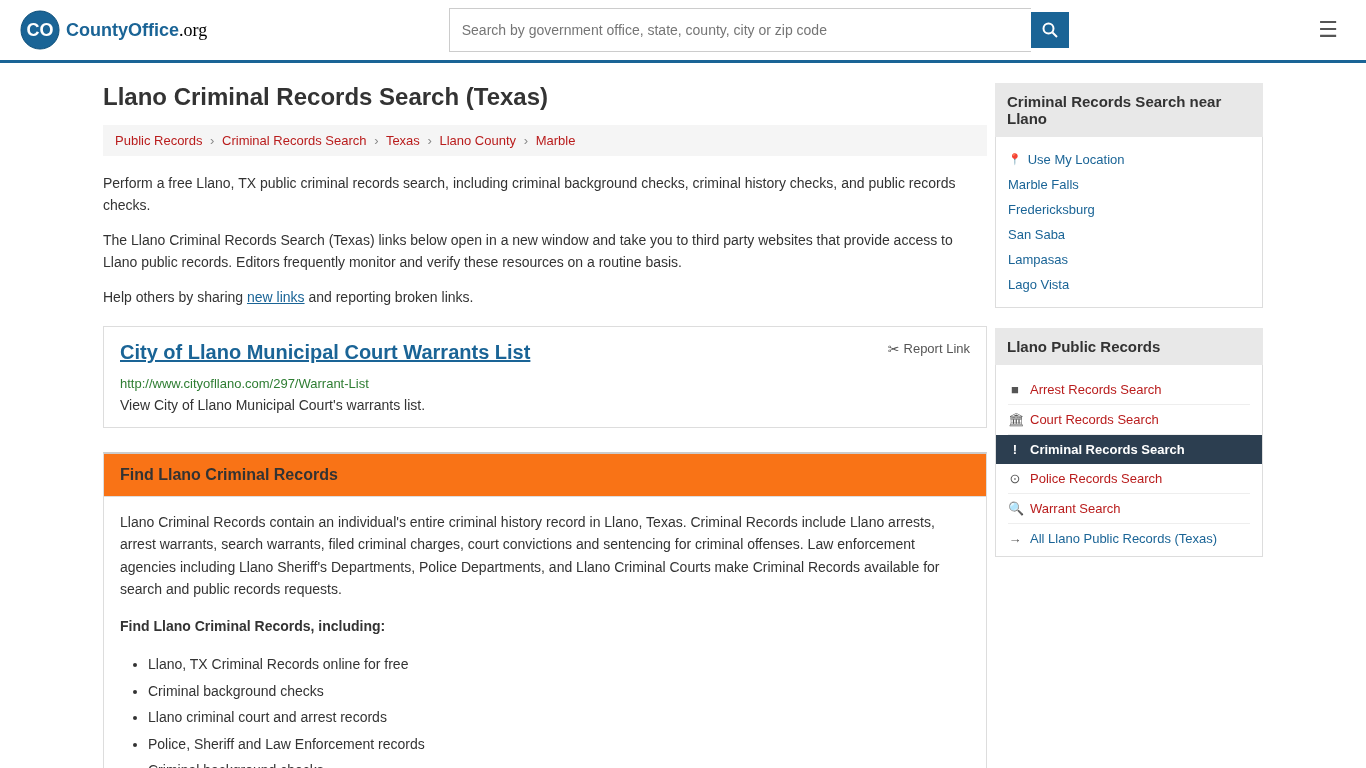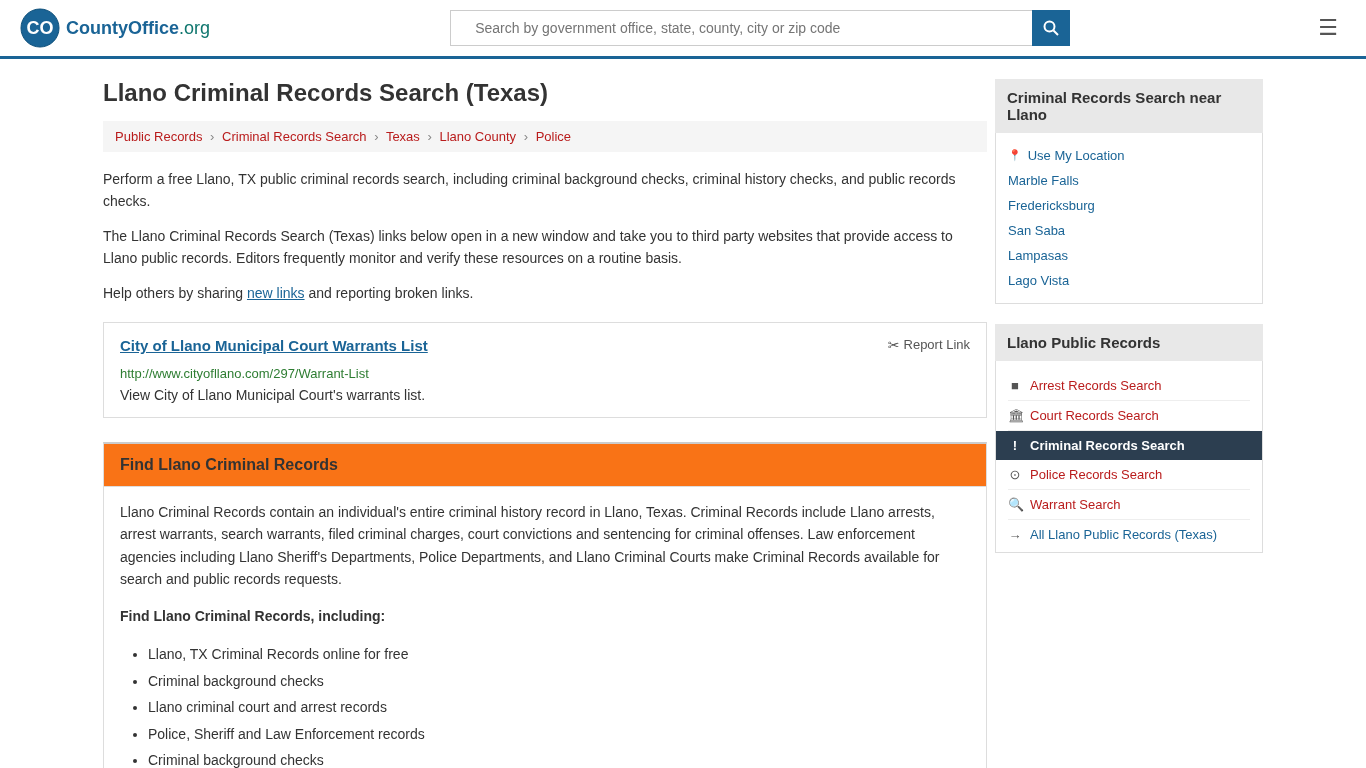--- a/index.html
+++ b/index.html
@@ -25,26 +25,26 @@
     }
     #search-area {
       display: flex;
       align-items: center;
       flex: 1;
       max-width: 620px;
       margin: 0 20px;
     }
     #search-input {
       flex: 1;
-      padding: 7px 24px;
+      padding: 7px 12px;
       border: 1px solid #ccc;
       border-right: none;
       font-size: 14px;
       outline: none;
-      height: 36px;
+      height: 44px;
     }
     #search-button {
       background: #1a6496;
       border: 1px solid #1a6496;
       color: #fff;
       width: 38px;
       height: 36px;
       cursor: pointer;
       display: flex;
       align-items: center;
@@ -114,21 +114,21 @@
       text-decoration: underline;
     }
 
     
     #link-card {
       border: 1px solid #ddd;
       padding: 14px 16px;
       margin-bottom: 24px;
     }
     #link-card-title {
-      font-size: 15px;
+      font-size: 20px;
       font-weight: bold;
       color: #1a6496;
       text-decoration: underline;
       cursor: pointer;
       display: inline-block;
       margin-bottom: 6px;
     }
     #link-card-header {
       display: flex;
       justify-content: space-between;
@@ -275,21 +275,21 @@
 <body>
 
 <div id="header">
   <div id="logo-area">
 
     <svg id="logo-icon" viewBox="0 0 40 40" xmlns="http://www.w3.org/2000/svg">
       <circle cx="20" cy="20" r="19" fill="#1a6496" stroke="#0d4f7a" stroke-width="1"></circle>
       <text x="20" y="26" font-size="18" font-weight="bold" fill="white" text-anchor="middle" font-family="Arial">CO</text>
     </svg>
     <div>
-      <span style="color:#1a6496; font-weight:bold; font-size:18px;">CountyOffice</span><span style="color:#0f766e; font-size:18px;">.org</span>
+      <span style="color:#1a6496; font-weight:bold; font-size:18px;">CountyOffice</span><span style="color:#000000; font-size:18px;font-family:Liberation Serif, serif;">.org</span>
     </div>
   </div>
 
   <div id="search-area">
     <input id="search-input" type="text" placeholder="Search by government office, state, county, city or zip code" style="">
     <button id="search-button">
       <svg width="16" height="16" viewBox="0 0 16 16" fill="white">
         <circle cx="6.5" cy="6.5" r="5" stroke="white" stroke-width="2" fill="none"></circle>
         <line x1="10.5" y1="10.5" x2="15" y2="15" stroke="white" stroke-width="2"></line>
       </svg>
@@ -309,21 +309,21 @@
 
     <div id="breadcrumb">
       <a href="#">Public Records</a>
       <span class="breadcrumb-sep">›</span>
       <a href="#">Criminal Records Search</a>
       <span class="breadcrumb-sep">›</span>
       <a href="#">Texas</a>
       <span class="breadcrumb-sep">›</span>
       <a href="#">Llano County</a>
       <span class="breadcrumb-sep">›</span>
-      <a href="#">Police</a>
+      <a href="#">Marble</a>
     </div>
 
     <p id="intro-text">Perform a free Llano, TX public criminal records search, including criminal background checks, criminal history checks, and public records checks.</p>
     <p id="secondary-text">The Llano Criminal Records Search (Texas) links below open in a new window and take you to third party websites that provide access to Llano public records. Editors frequently monitor and verify these resources on a routine basis.</p>
     <p id="help-text">
       Help others by sharing <a href="#">new links</a> and reporting broken links.
     </p>
 
     <div id="link-card">
       <div id="link-card-header">

